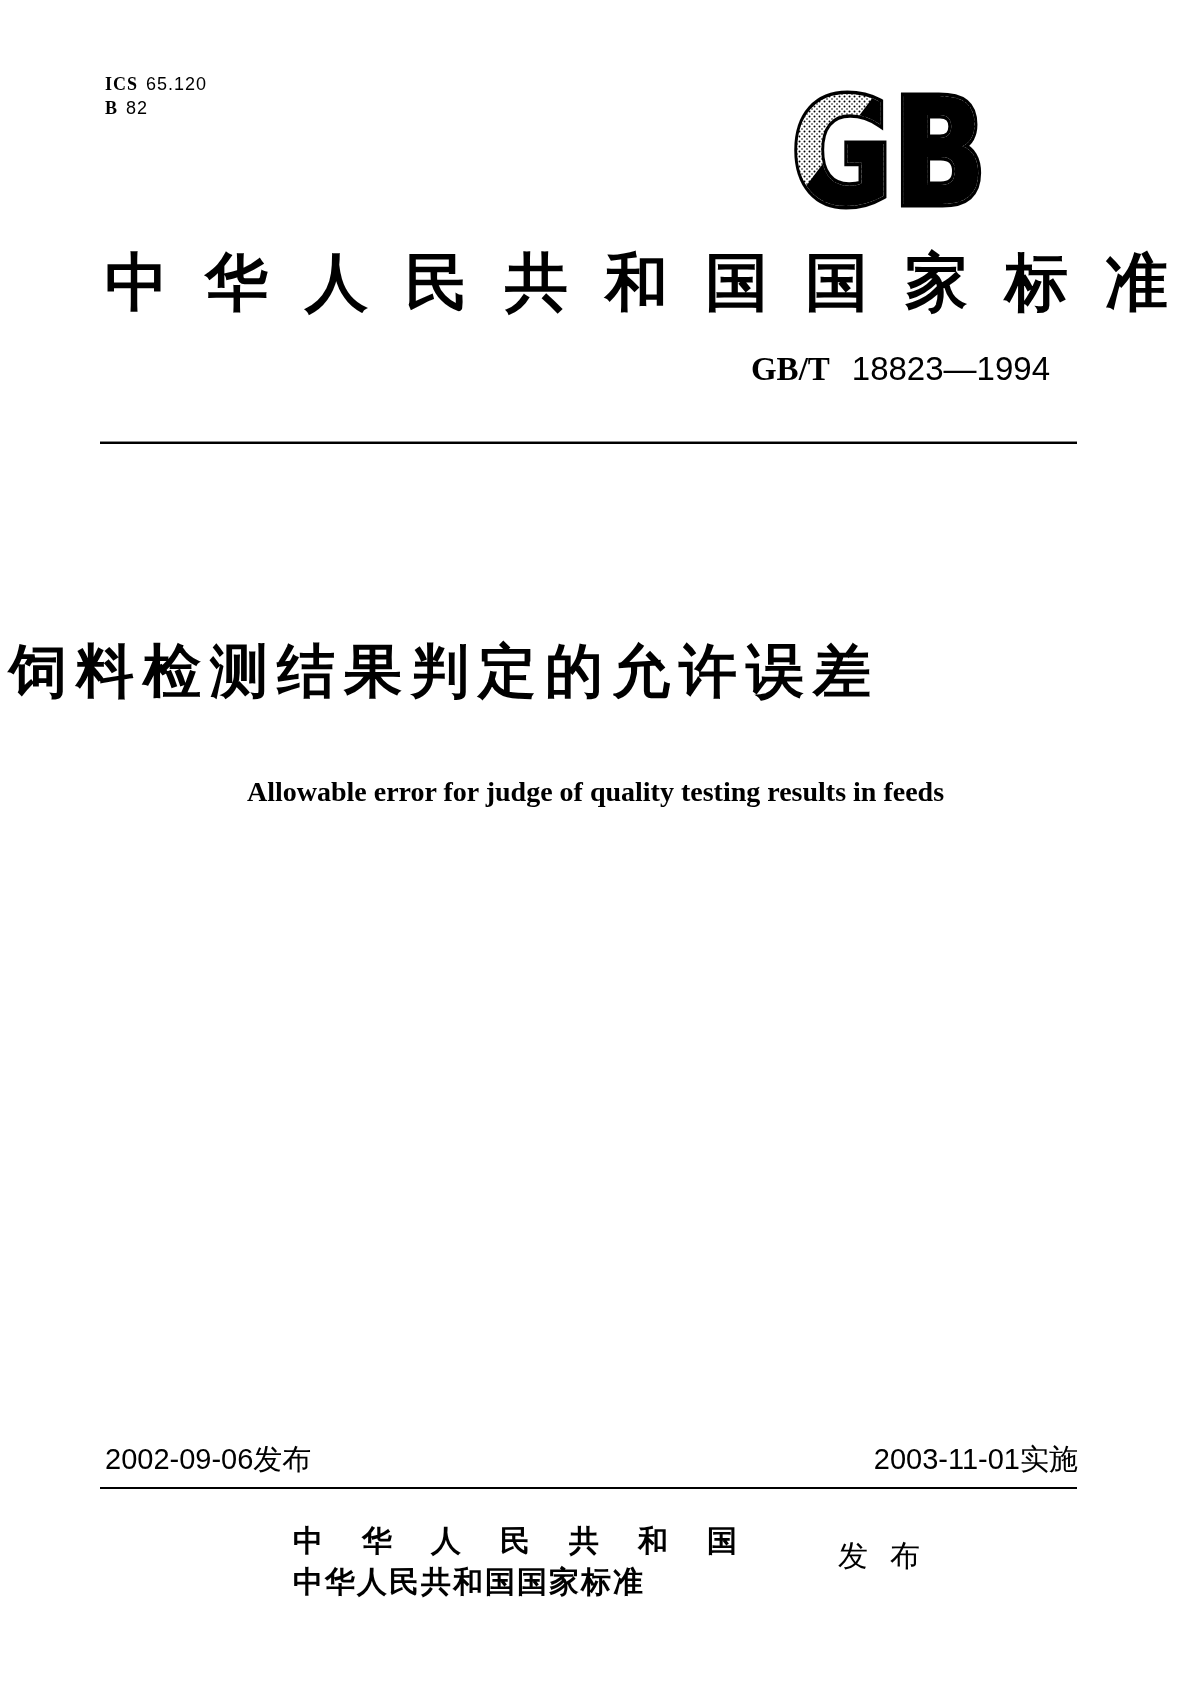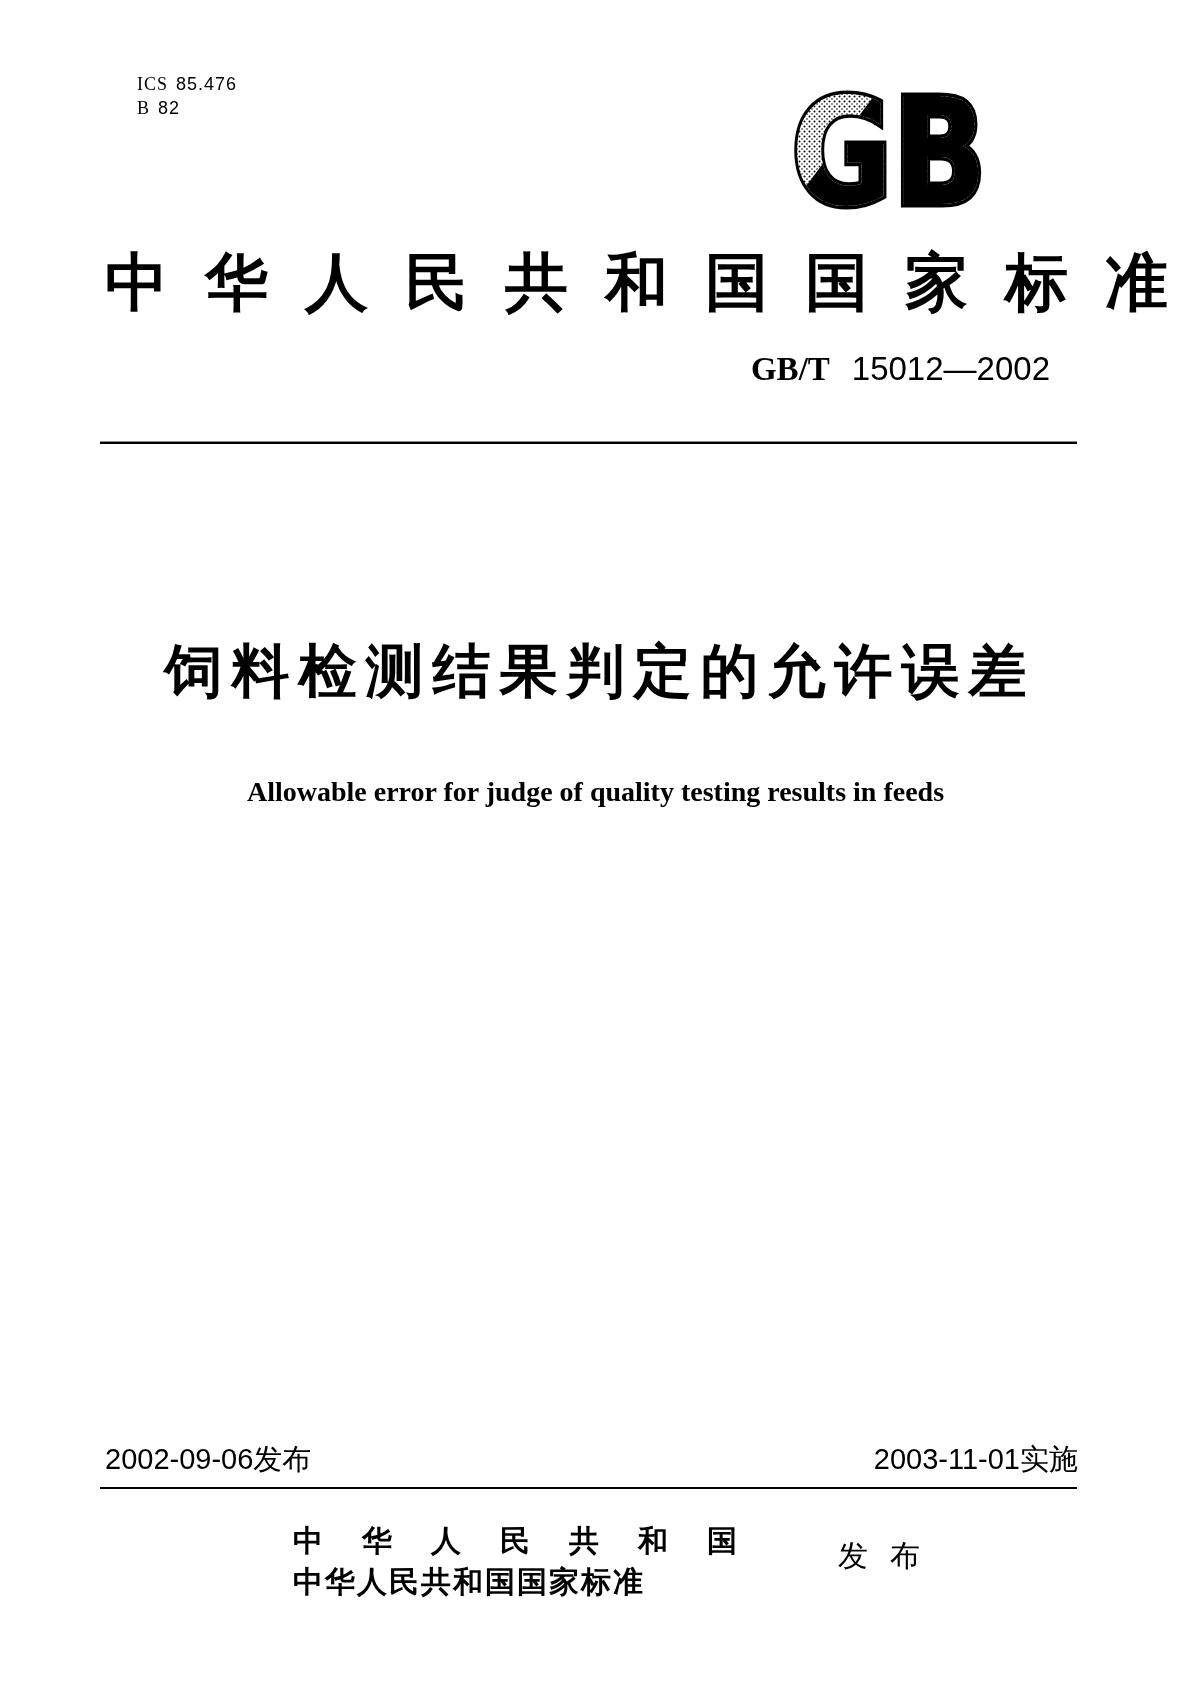--- a/index.html
+++ b/index.html
@@ -22,22 +22,21 @@
     position: absolute;
     left: 105px;
     top: 72px;
     font-size: 18px;
     line-height: 24px;
     letter-spacing: 1px;
     white-space: nowrap;
   }
   .ics-block .code-prefix {
     font-family: "Liberation Serif", "DejaVu Serif", serif;
-    font-weight: normal;
-    margin-left: 32px;
+    font-weight: bold;
   }
   .ics-block .code-number {
     font-family: "Liberation Sans", "DejaVu Sans", sans-serif;
     margin-left: 8px;
   }
 
   
   .gb-logo {
     position: absolute;
     left: 788px;
@@ -86,21 +85,20 @@
     background: #000000;
     border-top: 1px solid #888888;
   }
 
   
   .zh-title {
     position: absolute;
     left: 0;
     top: 638px;
     width: 100%;
-    text-align: center;
     font-family: "Liberation Sans", "DejaVu Sans", sans-serif;
     font-weight: bold;
     font-size: 58px;
     line-height: 66px;
     letter-spacing: 9px;
     padding-left: 9px; 
     white-space: nowrap;
   }
   .en-title {
     position: absolute;
@@ -162,21 +160,21 @@
     white-space: nowrap;
   }
 </style>
 </head>
 <body>
 
 <div class="page">
 
   <div class="ics-block">
     <div>
-      <span class="code-prefix">ICS</span><span class="code-number">85.476</span>
+      <span class="code-prefix">ICS</span><span class="code-number">65.120</span>
     </div>
     <div>
       <span class="code-prefix">B</span><span class="code-number">82</span>
     </div>
   </div>
 
   <svg class="gb-logo" viewBox="0 0 202 122" xmlns="http://www.w3.org/2000/svg" aria-hidden="true">
     <defs>
       <pattern id="ht" width="5" height="5" patternUnits="userSpaceOnUse">
         <rect width="5" height="5" fill="#ffffff"></rect>
@@ -187,21 +185,21 @@
         <polygon points="95,-6 208,-6 208,128 -6,128"></polygon>
       </clipPath>
     </defs>
     <text x="101" y="114" text-anchor="middle" textLength="196" lengthAdjust="spacingAndGlyphs" font-family="'DejaVu Sans', sans-serif" font-weight="bold" font-size="148" fill="url(#ht)" stroke="#000000" stroke-width="7" paint-order="stroke">GB</text>
     <text x="101" y="114" text-anchor="middle" textLength="196" lengthAdjust="spacingAndGlyphs" font-family="'DejaVu Sans', sans-serif" font-weight="bold" font-size="148" fill="#000000" clip-path="url(#solidclip)">GB</text>
   </svg>
 
   <div class="national-title">中华人民共和国国家标准</div>
 
   <div class="std-code">
-    <span class="std-prefix">GB/T</span><span class="std-number">15012—2002</span>
+    <span class="std-prefix">GB/T</span><span class="std-number">18823—1994</span>
   </div>
 
   <div class="header-rule"></div>
 
   <div class="zh-title">饲料检测结果判定的允许误差</div>
   <div class="en-title">Allowable error for judge of quality testing results in feeds</div>
 
   <div class="dates-row">
     <div class="date-item">
       <span>2002-09-06</span>

